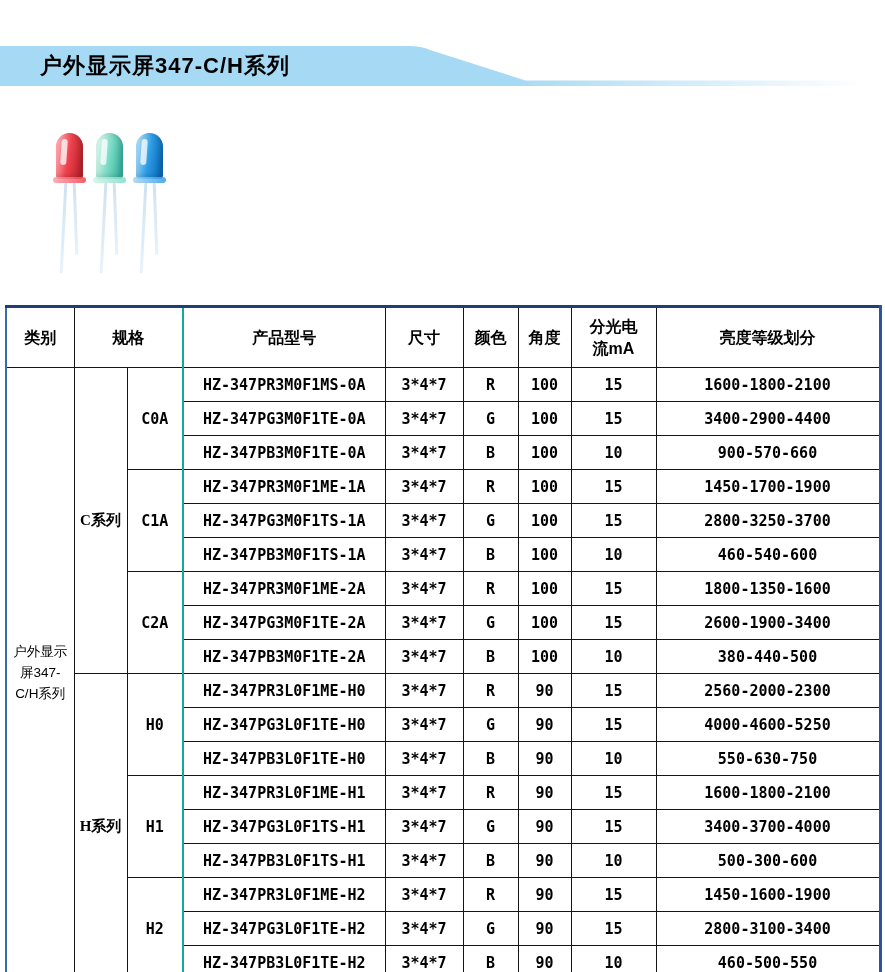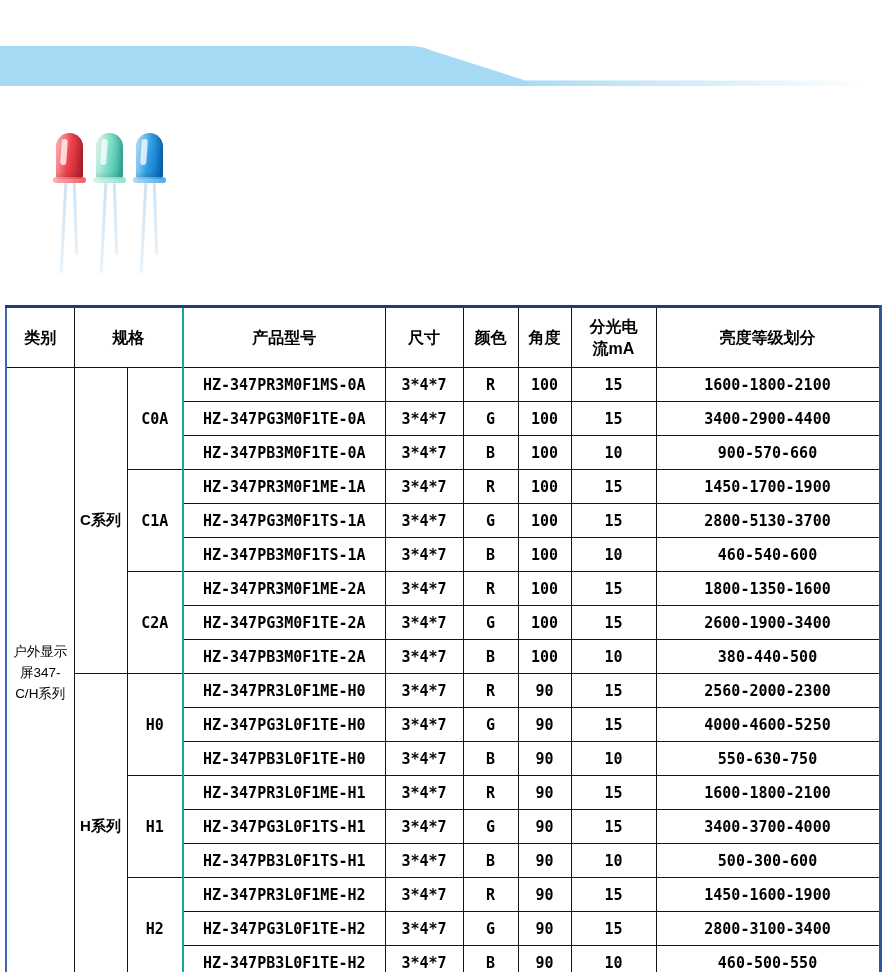--- a/index.html
+++ b/index.html
@@ -27,38 +27,39 @@
   .spec-table-wrap{position:absolute;left:5px;top:305px;}
   table.spec{border-collapse:collapse;table-layout:fixed;width:874px;
              border-top:3px solid #1e3e75;border-bottom:3px solid #161616;
              border-left:2px solid #3a69b0;border-right:3px solid #2b55a0;}
   table.spec th, table.spec td{border:1.5px solid #151515;text-align:center;vertical-align:middle;
              padding:0;color:#000;overflow:hidden;}
   table.spec th{height:59px;font-size:16px;font-weight:bold;white-space:pre-line;line-height:1.35;
              font-family:"Liberation Sans",sans-serif;}
   table.spec td{height:33px;}
   .mono{font-family:"DejaVu Sans Mono",monospace;font-weight:bold;font-size:15px;}
-  .cn-bold{font-family:Liberation Sans, sans-serif;font-weight:bold;font-size:15px;margin-left:17px;}
+  .cn-bold{font-family:Liberation Serif, serif;font-weight:bold;font-size:15px;margin-left:17px;}
   td.category-cell{font-size:13.5px;font-weight:normal;white-space:pre-line;line-height:1.55;color:#1a1a1a;}
   .teal-left{border-left:2.5px solid #12a89e !important;}
 </style>
 </head>
 <body>
 
 <div class="banner">
   <svg width="885" height="40" viewBox="0 0 885 40">
     <defs>
       <linearGradient id="stripFade" x1="0" y1="0" x2="1" y2="0">
         <stop id="fade-stop-1" offset="0" stop-color="#a6d9f3" stop-opacity="1"></stop>
         <stop id="fade-stop-2" offset="1" stop-color="#a6d9f3" stop-opacity="0"></stop>
       </linearGradient>
     </defs>
     <rect id="banner-strip" x="505" y="34.5" width="360" height="5.5" fill="url(#stripFade)"></rect>
     <path id="banner-main" d="M0,0 L408,0 Q422,0 430,4 L524,34 L532,40 L0,40 Z" fill="#a6d9f3"></path>
   </svg>
+  <div class="banner-title">户外显示屏347-C/H系列</div>
 </div>
 
 <div class="led-figure">
   <div class="led" style="left:8px">
     <div class="led-head" style="background: linear-gradient(100deg, rgb(255, 162, 168) 12%, rgb(238, 66, 77) 48%, rgb(194, 36, 47) 88%);"></div>
     <div class="led-collar" style="background: linear-gradient(100deg, rgb(255, 162, 168), rgb(238, 66, 77));"></div>
     <div class="led-leg leg-a"></div>
     <div class="led-leg leg-b"></div>
   </div>
   <div class="led" style="left:48px">
@@ -139,21 +140,21 @@
           <td class="mono">100</td>
           <td class="mono">15</td>
           <td class="mono">1450-1700-1900</td>
         </tr>
         <tr>
           <td class="mono teal-left">HZ-347PG3M0F1TS-1A</td>
           <td class="mono">3*4*7</td>
           <td class="mono">G</td>
           <td class="mono">100</td>
           <td class="mono">15</td>
-          <td class="mono">2800-5130-3700</td>
+          <td class="mono">2800-3250-3700</td>
         </tr>
         <tr>
           <td class="mono teal-left">HZ-347PB3M0F1TS-1A</td>
           <td class="mono">3*4*7</td>
           <td class="mono">B</td>
           <td class="mono">100</td>
           <td class="mono">10</td>
           <td class="mono">460-540-600</td>
         </tr>
         <tr>

